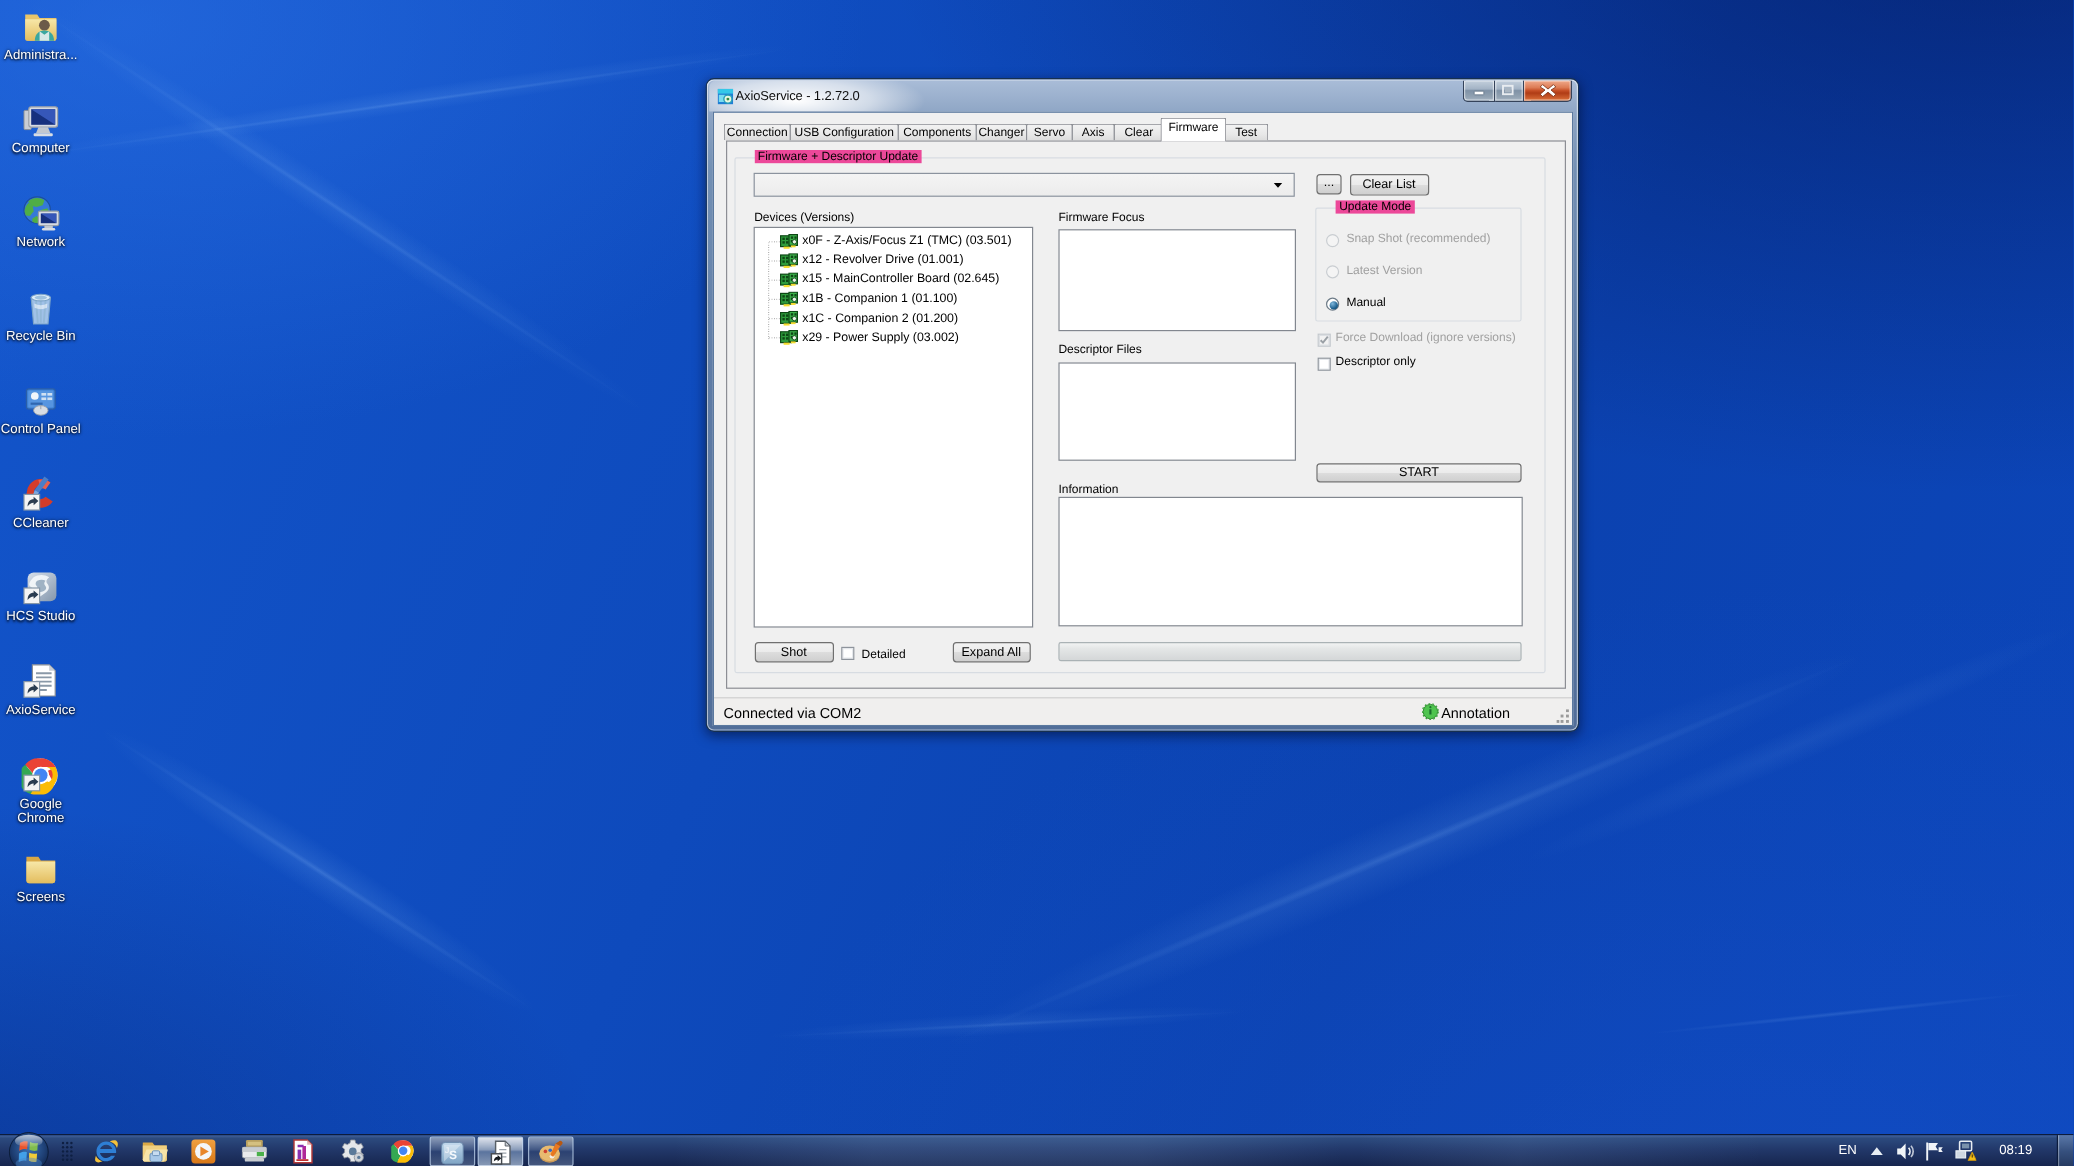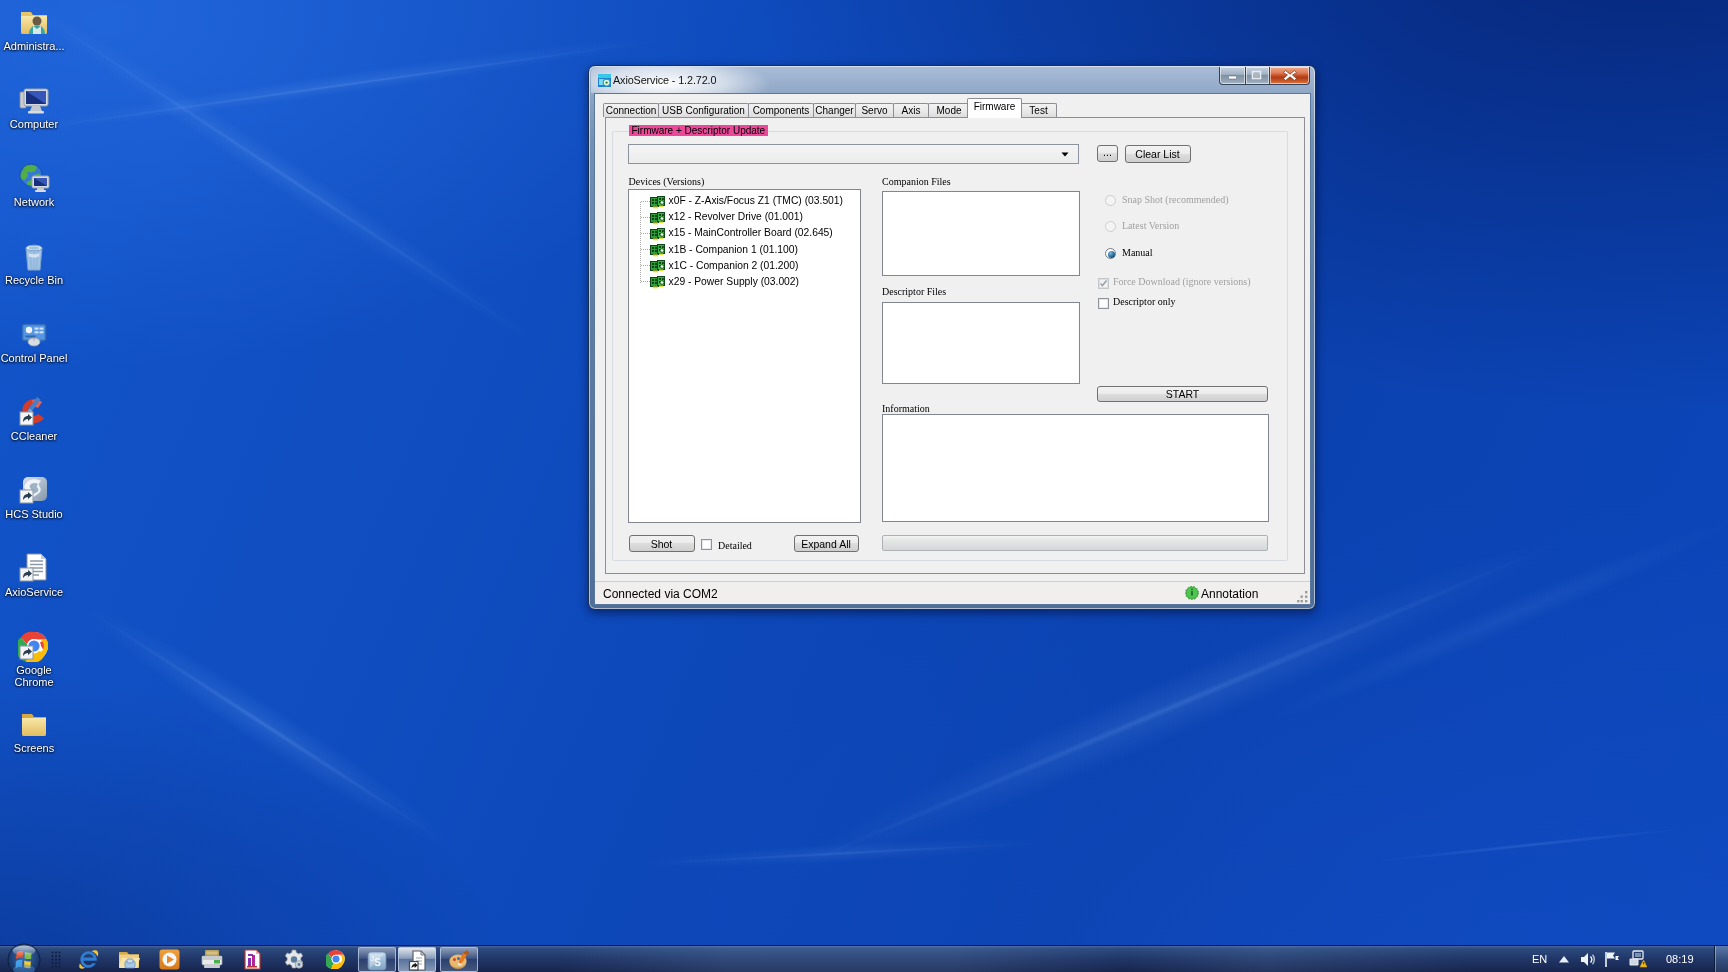--- a/index.html
+++ b/index.html
@@ -53,21 +53,21 @@
 .tab { position:absolute; top:9px; height:14px; border:1px solid #8c8e94; border-bottom:none;
   background:linear-gradient(180deg,#f2f2f2,#e8e8e8 60%,#dcdcdc);
   font-size:10px; color:#000; text-align:center; line-height:13px;
   border-radius:2px 2px 0 0; white-space:nowrap; overflow:hidden; }
 .tab.sel { top:4px; height:20px; background:#fff; line-height:16px; z-index:5; }
 #tabpage { position:absolute; left:10px; top:23px; width:700px; height:457px;
   border:1px solid #8c8e94; background:#f0f0f0; }
 
 .gb { position:absolute; border:1px solid #d7dce2; border-radius:2px; }
 .gb .gbl { position:absolute; top:-7px; left:16px; background:#ec4899; padding:0 3px; font-size:10px; }
-.lbl11 { position:absolute; font-size:10px; color:#000; white-space:nowrap;font-family:Liberation Serif, serif; }
+.lbl11 { position:absolute; font-size:10px; color:#000; white-space:nowrap; }
 .box { position:absolute; background:#fff; border:1px solid #82878f; }
 .btn { position:absolute; border:1px solid #707070; border-radius:3px;
   background:linear-gradient(180deg,#f2f2f2 0%,#ebebeb 49%,#dddddd 50%,#cfcfcf 100%);
   font-size:10.5px; color:#000; text-align:center; }
 .cb { position:absolute; width:11px; height:11px; background:#fff; border:1px solid #8e949c; box-shadow:inset 0 0 0 1px rgba(180,190,200,0.35); }
 .rad { position:absolute; width:11px; height:11px; border-radius:50%; background:#fff; border:1px solid #8e949c; }
 .gray { color:#a0a0a0; }
 .trow { position:absolute; left:0; height:14px; white-space:nowrap; }
 .tdash { position:absolute; left:12px; top:6px; width:10px; height:1px;
   background-image:linear-gradient(90deg,#a8a8a8 1px, transparent 1px); background-size:2px 1px; }
@@ -266,21 +266,21 @@
       </div>
   </div>
   <div id="client">
     <div id="tabpage"></div>
     <div class="tab" style="left:8px;width:56px;">Connection</div>
     <div class="tab" style="left:63px;width:91px;">USB Configuration</div>
     <div class="tab" style="left:153px;width:66px;">Components</div>
     <div class="tab" style="left:218px;width:43px;">Changer</div>
     <div class="tab" style="left:260px;width:39px;">Servo</div>
     <div class="tab" style="left:298px;width:36px;">Axis</div>
-    <div class="tab" style="left:333px;width:42px;">Mode</div>
+    <div class="tab" style="left:333px;width:42px;">Clear</div>
     <div class="tab" style="left:425px;width:37px;">Test</div>
     <div class="tab sel" style="left:372px;width:55px;">Firmware</div>
 
     <div class="gb" style="left:16.5px;top:37px;width:676px;height:430px;">
       <div class="gbl">Firmware + Descriptor Update</div>
     </div>
 
     <div id="combo" style="position:absolute;left:33px;top:50px;width:451px;height:20px;background:linear-gradient(180deg,#f4f4f4,#ececec);border:1px solid #8b939e;">
       <svg width="8" height="5" style="position:absolute;right:9px;top:7px;" viewBox="0 0 8 5">
           <path d="M0.5 0.5 L7.5 0.5 L4 4.5 Z" fill="#000"></path>
@@ -419,27 +419,30 @@
                 <rect x="12" y="2" width="1.8" height="2"></rect>
                 <rect x="9" y="5" width="2" height="2"></rect>
               </g>
               <circle cx="12" cy="6.5" r="1.8" fill="#e8f4e8" stroke="#0d4715" stroke-width="0.7"></circle>
               <rect x="9" y="9.5" width="4" height="1.6" fill="#f5dc30"></rect>
             </svg></span>
           <span class="ttxt">x29 - Power Supply (03.002)</span>
         </div>
     </div>
 
-    <div class="lbl11" style="left:287px;top:81.5px;">Companion Files</div>
+    <div class="lbl11" style="left:287px;top:81.5px;">Firmware Focus</div>
     <div class="box" style="left:287px;top:96.5px;width:198px;height:85px;"></div>
     <div class="lbl11" style="left:287px;top:191.5px;">Descriptor Files</div>
     <div class="box" style="left:287px;top:207.5px;width:198px;height:82px;"></div>
     <div class="lbl11" style="left:287px;top:309px;text-align:right;">Information</div>
     <div class="box" style="left:287px;top:320px;width:387px;height:108px;"></div>
 
+    <div class="gb" style="left:501px;top:78.5px;width:172px;height:95px;">
+      <div class="gbl">Update Mode</div>
+    </div>
     <div class="rad" style="left:509.5px;top:100.5px;background:#f4f4f4;border-color:#c9cdd1;"></div>
     <div class="lbl11 gray" style="left:527px;top:99.5px;">Snap Shot (recommended)</div>
     <div class="rad" style="left:509.5px;top:127px;background:#f4f4f4;border-color:#c9cdd1;"></div>
     <div class="lbl11 gray" style="left:527px;top:126px;">Latest Version</div>
     <div class="rad" style="left:509.5px;top:154px;border-color:#6d7b87;"></div>
     <div style="position:absolute;left:512.5px;top:157px;width:7px;height:7px;border-radius:50%;background:radial-gradient(circle at 35% 30%,#7fb8dd,#1f618f 60%,#123f5e);"></div>
     <div class="lbl11" style="left:527px;top:153px;">Manual</div>
 
     <div class="cb" style="left:502.5px;top:183.5px;background:#f2f2f2;border-color:#c3c8cd;"></div>
     <svg style="position:absolute;left:503.5px;top:184.5px;" width="9" height="9" viewBox="0 0 9 9">

